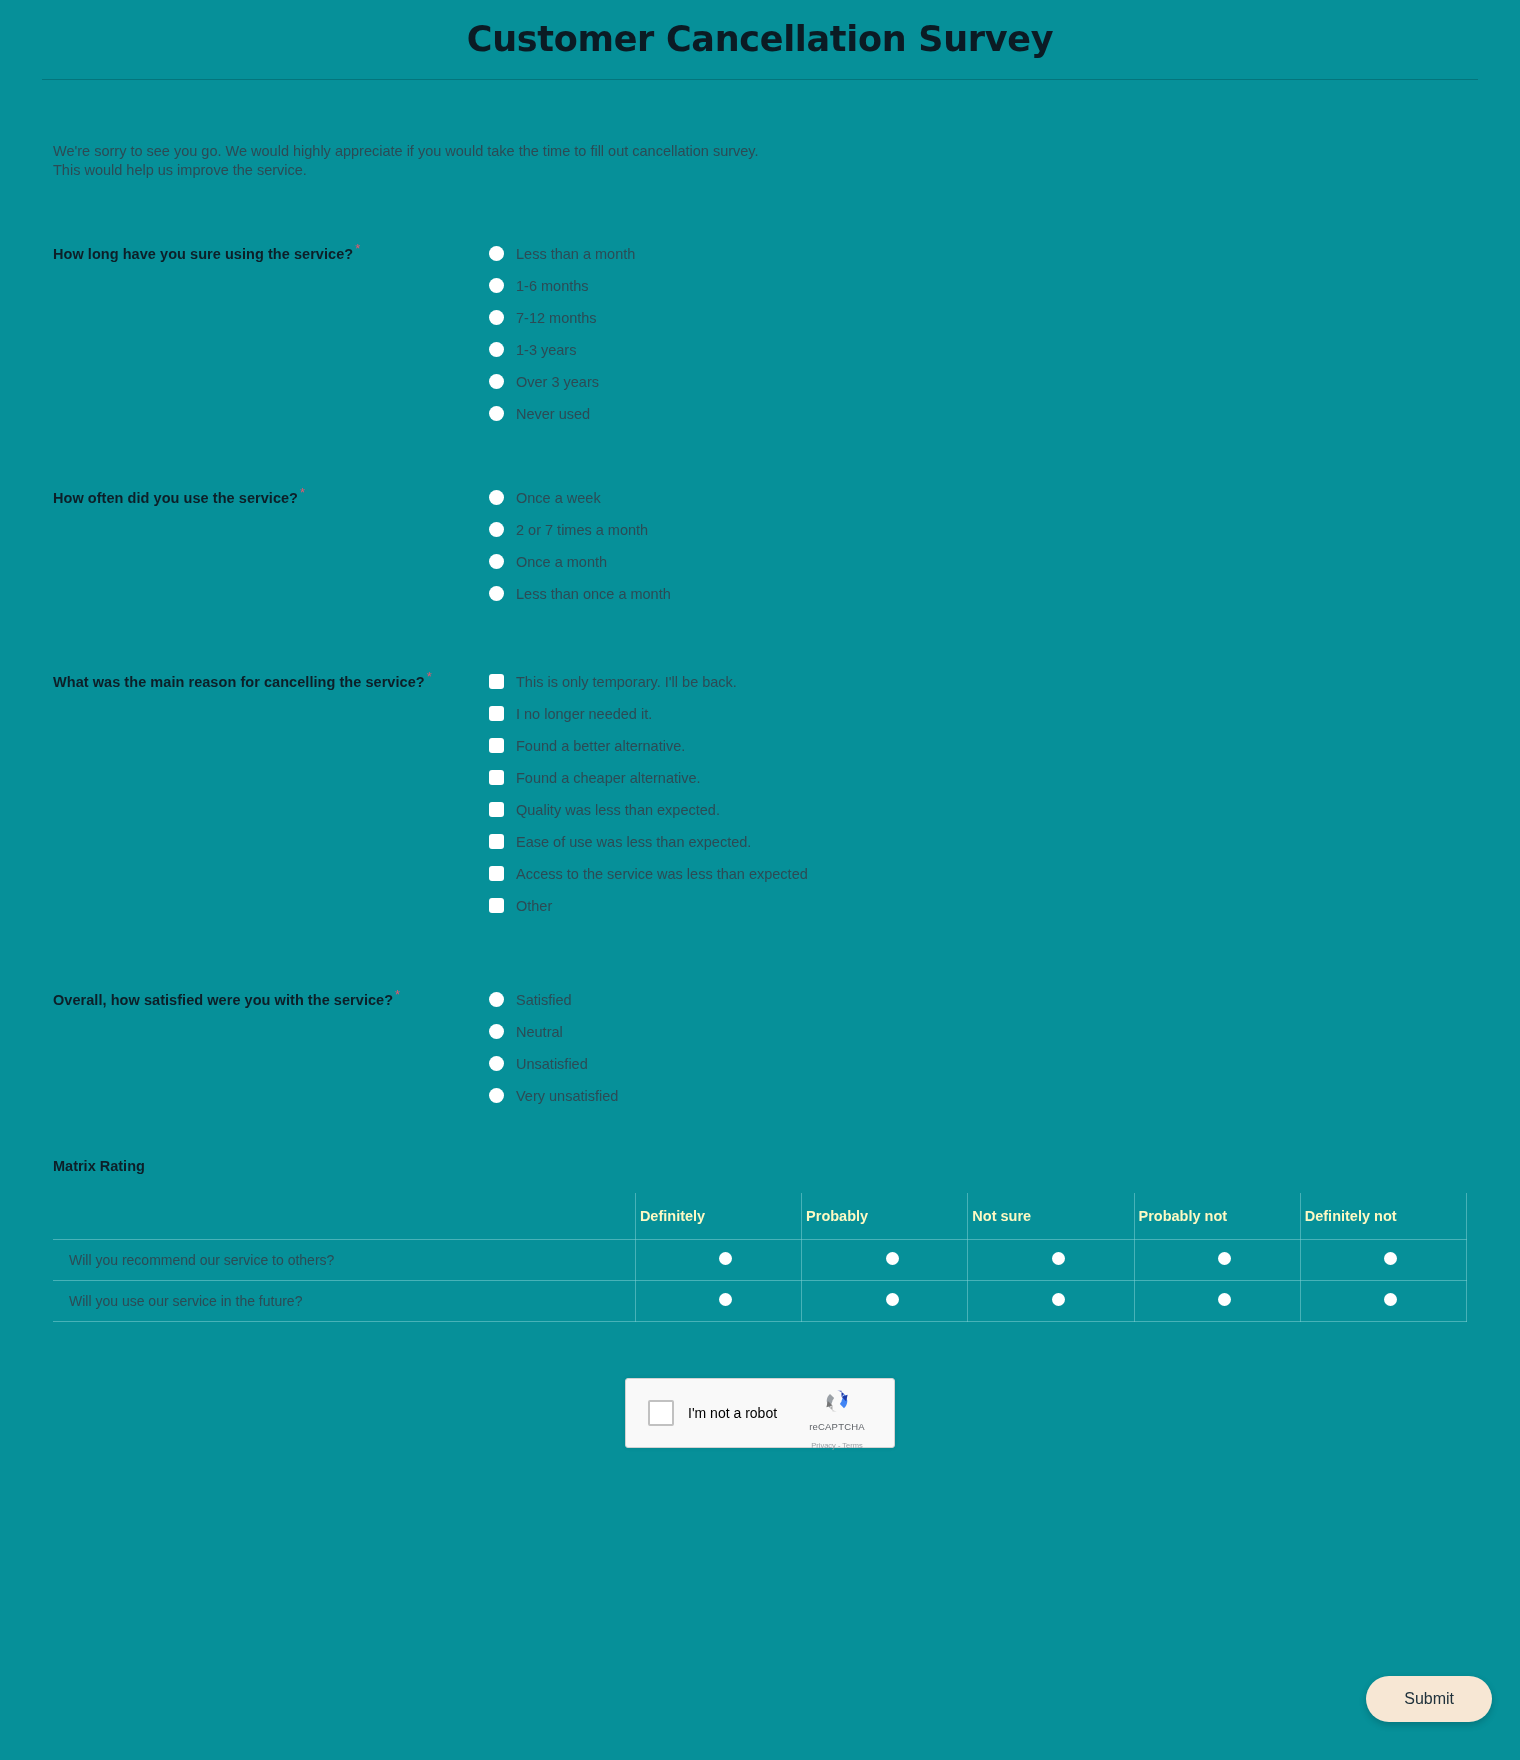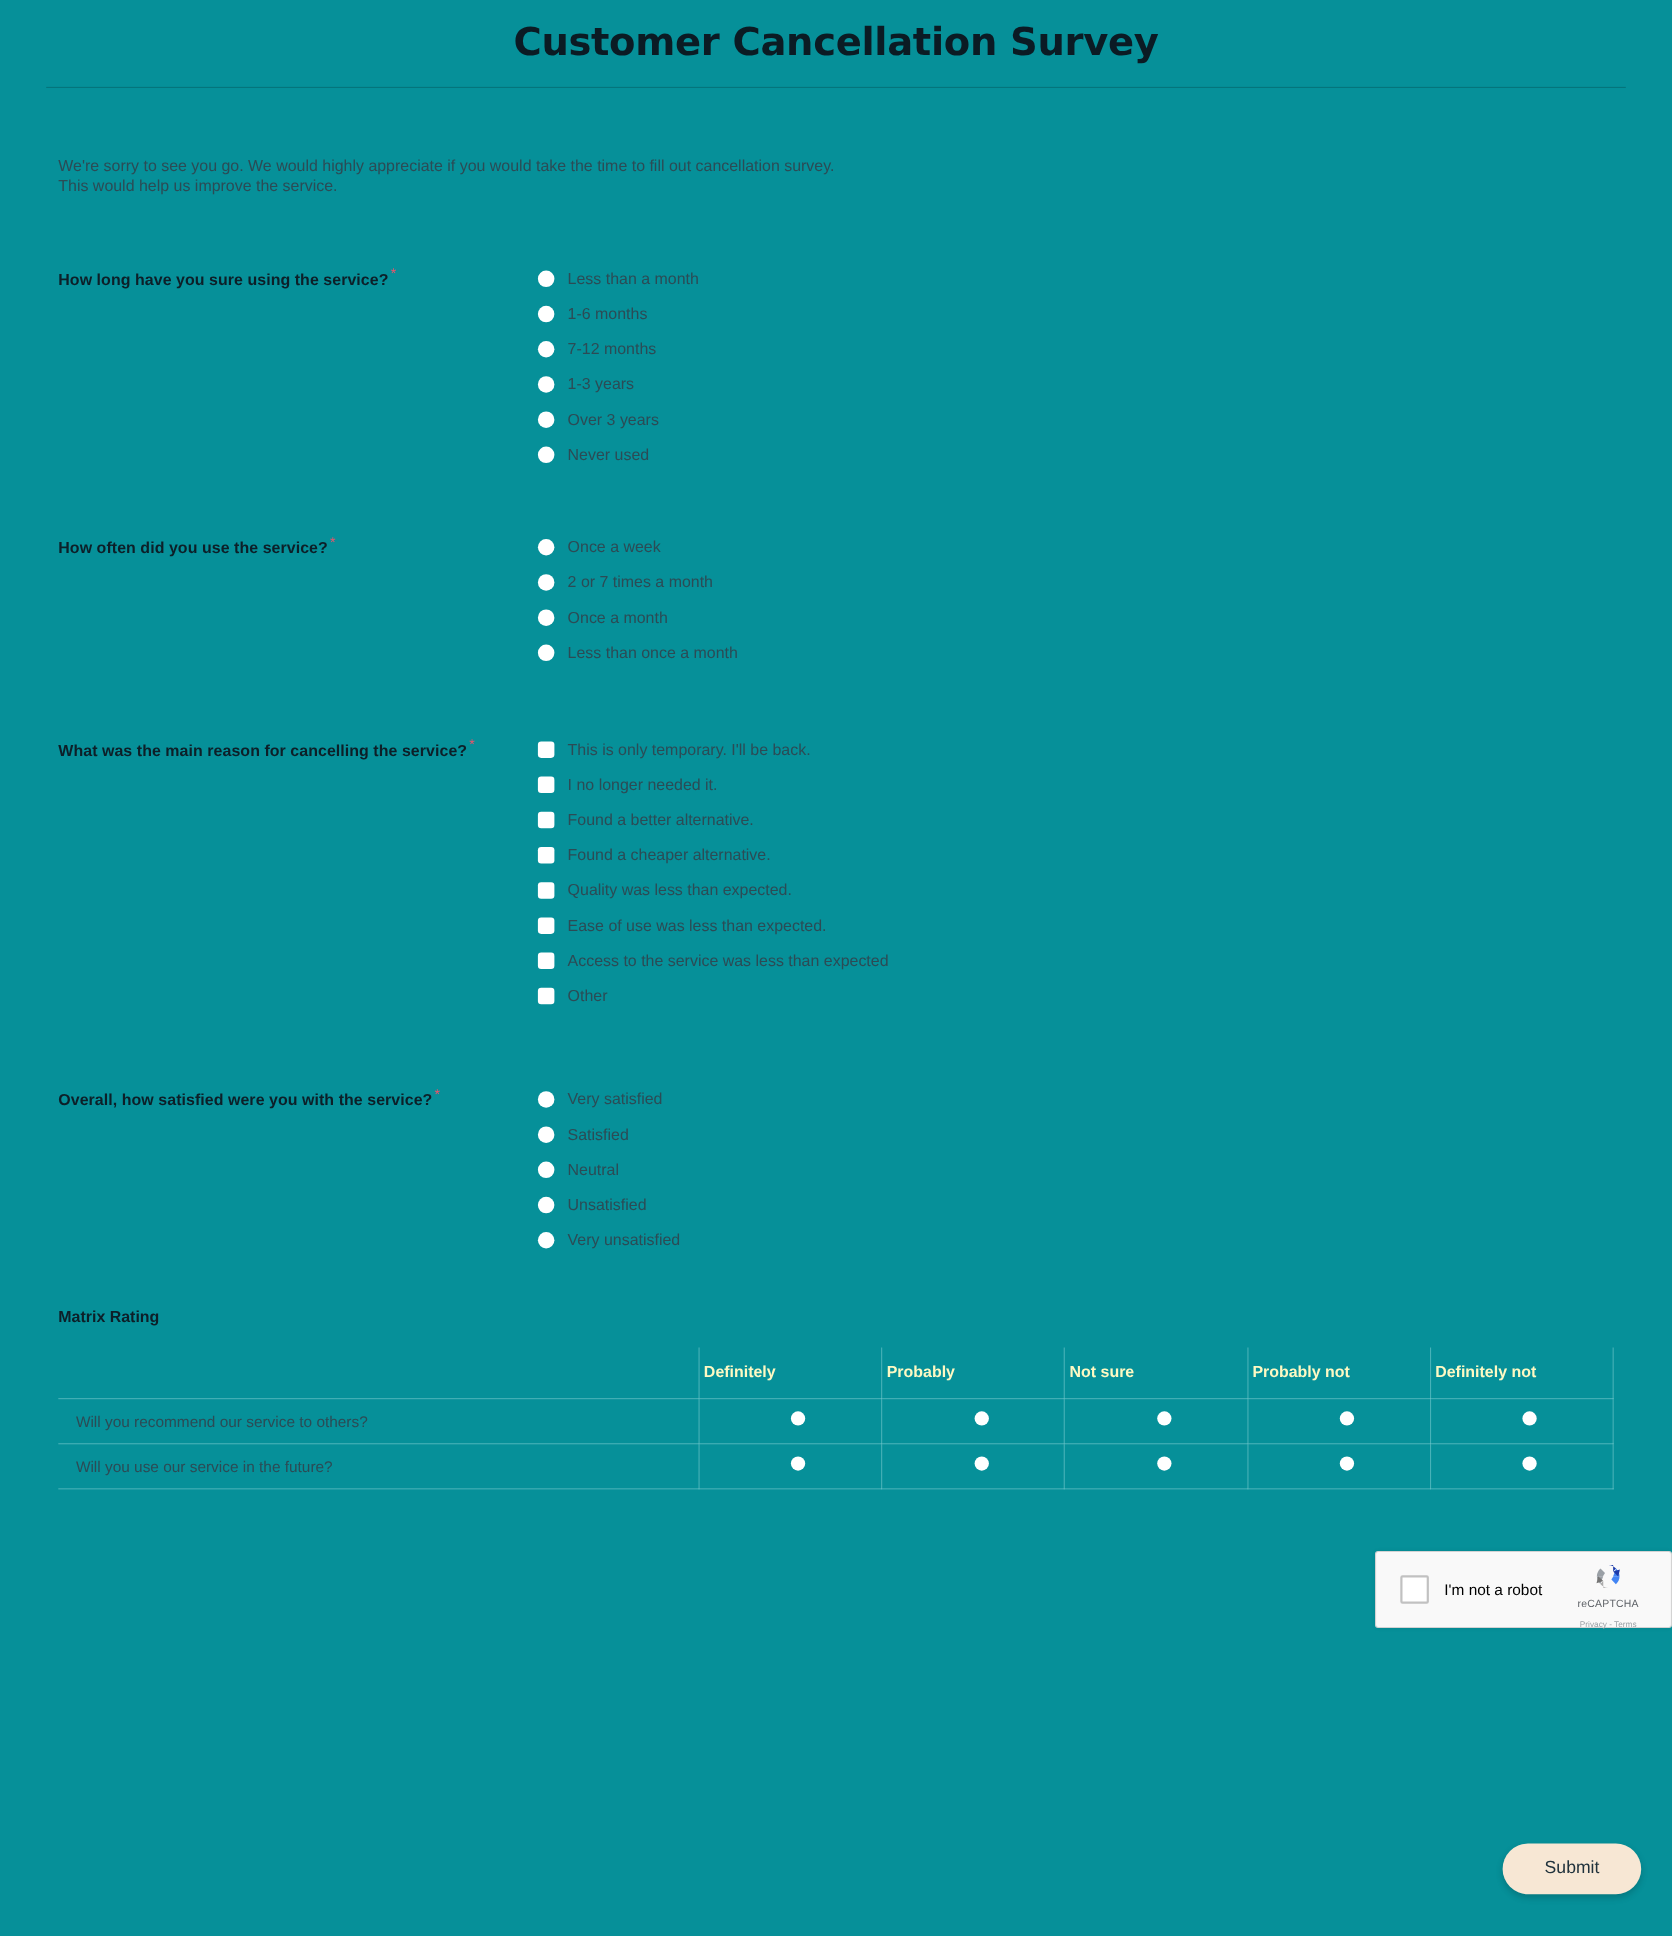--- a/index.html
+++ b/index.html
@@ -161,21 +161,21 @@
   }
   .col-first { width: 487px; }
   .col-opt { width: 139px; }
   table.matrix th:first-child, table.matrix td:first-child { border-left: none; }
   table.matrix tr:first-child th { border-top: none; }
 
   
   .captcha-area {
     margin-top: 56px;
     display: flex;
-    justify-content: flex-end;
+    justify-content: center;
   }
   .recaptcha {
     width: 270px;
     height: 70px;
     background: #f9f9f9;
     border: 1px solid #d3d3d3;
     border-radius: 3px;
     box-shadow: 0 0 4px rgba(0,0,0,0.08);
     display: flex;
     align-items: center;
@@ -357,24 +357,20 @@
   </div>
 
   <div class="gap-q4"></div>
 
   <div class="q-block">
     <div class="q-row">
       <div class="q-label">
         <span>Overall, how satisfied were you with the service?</span><span class="req-star">*</span>
       </div>
       <div class="q-options">
-        <div class="opt">
-          <span class="opt-radio"></span>
-          <span class="opt-text">Very satisfied</span>
-        </div>
         <div class="opt">
           <span class="opt-radio"></span>
           <span class="opt-text">Satisfied</span>
         </div>
         <div class="opt">
           <span class="opt-radio"></span>
           <span class="opt-text">Neutral</span>
         </div>
         <div class="opt">
           <span class="opt-radio"></span>

